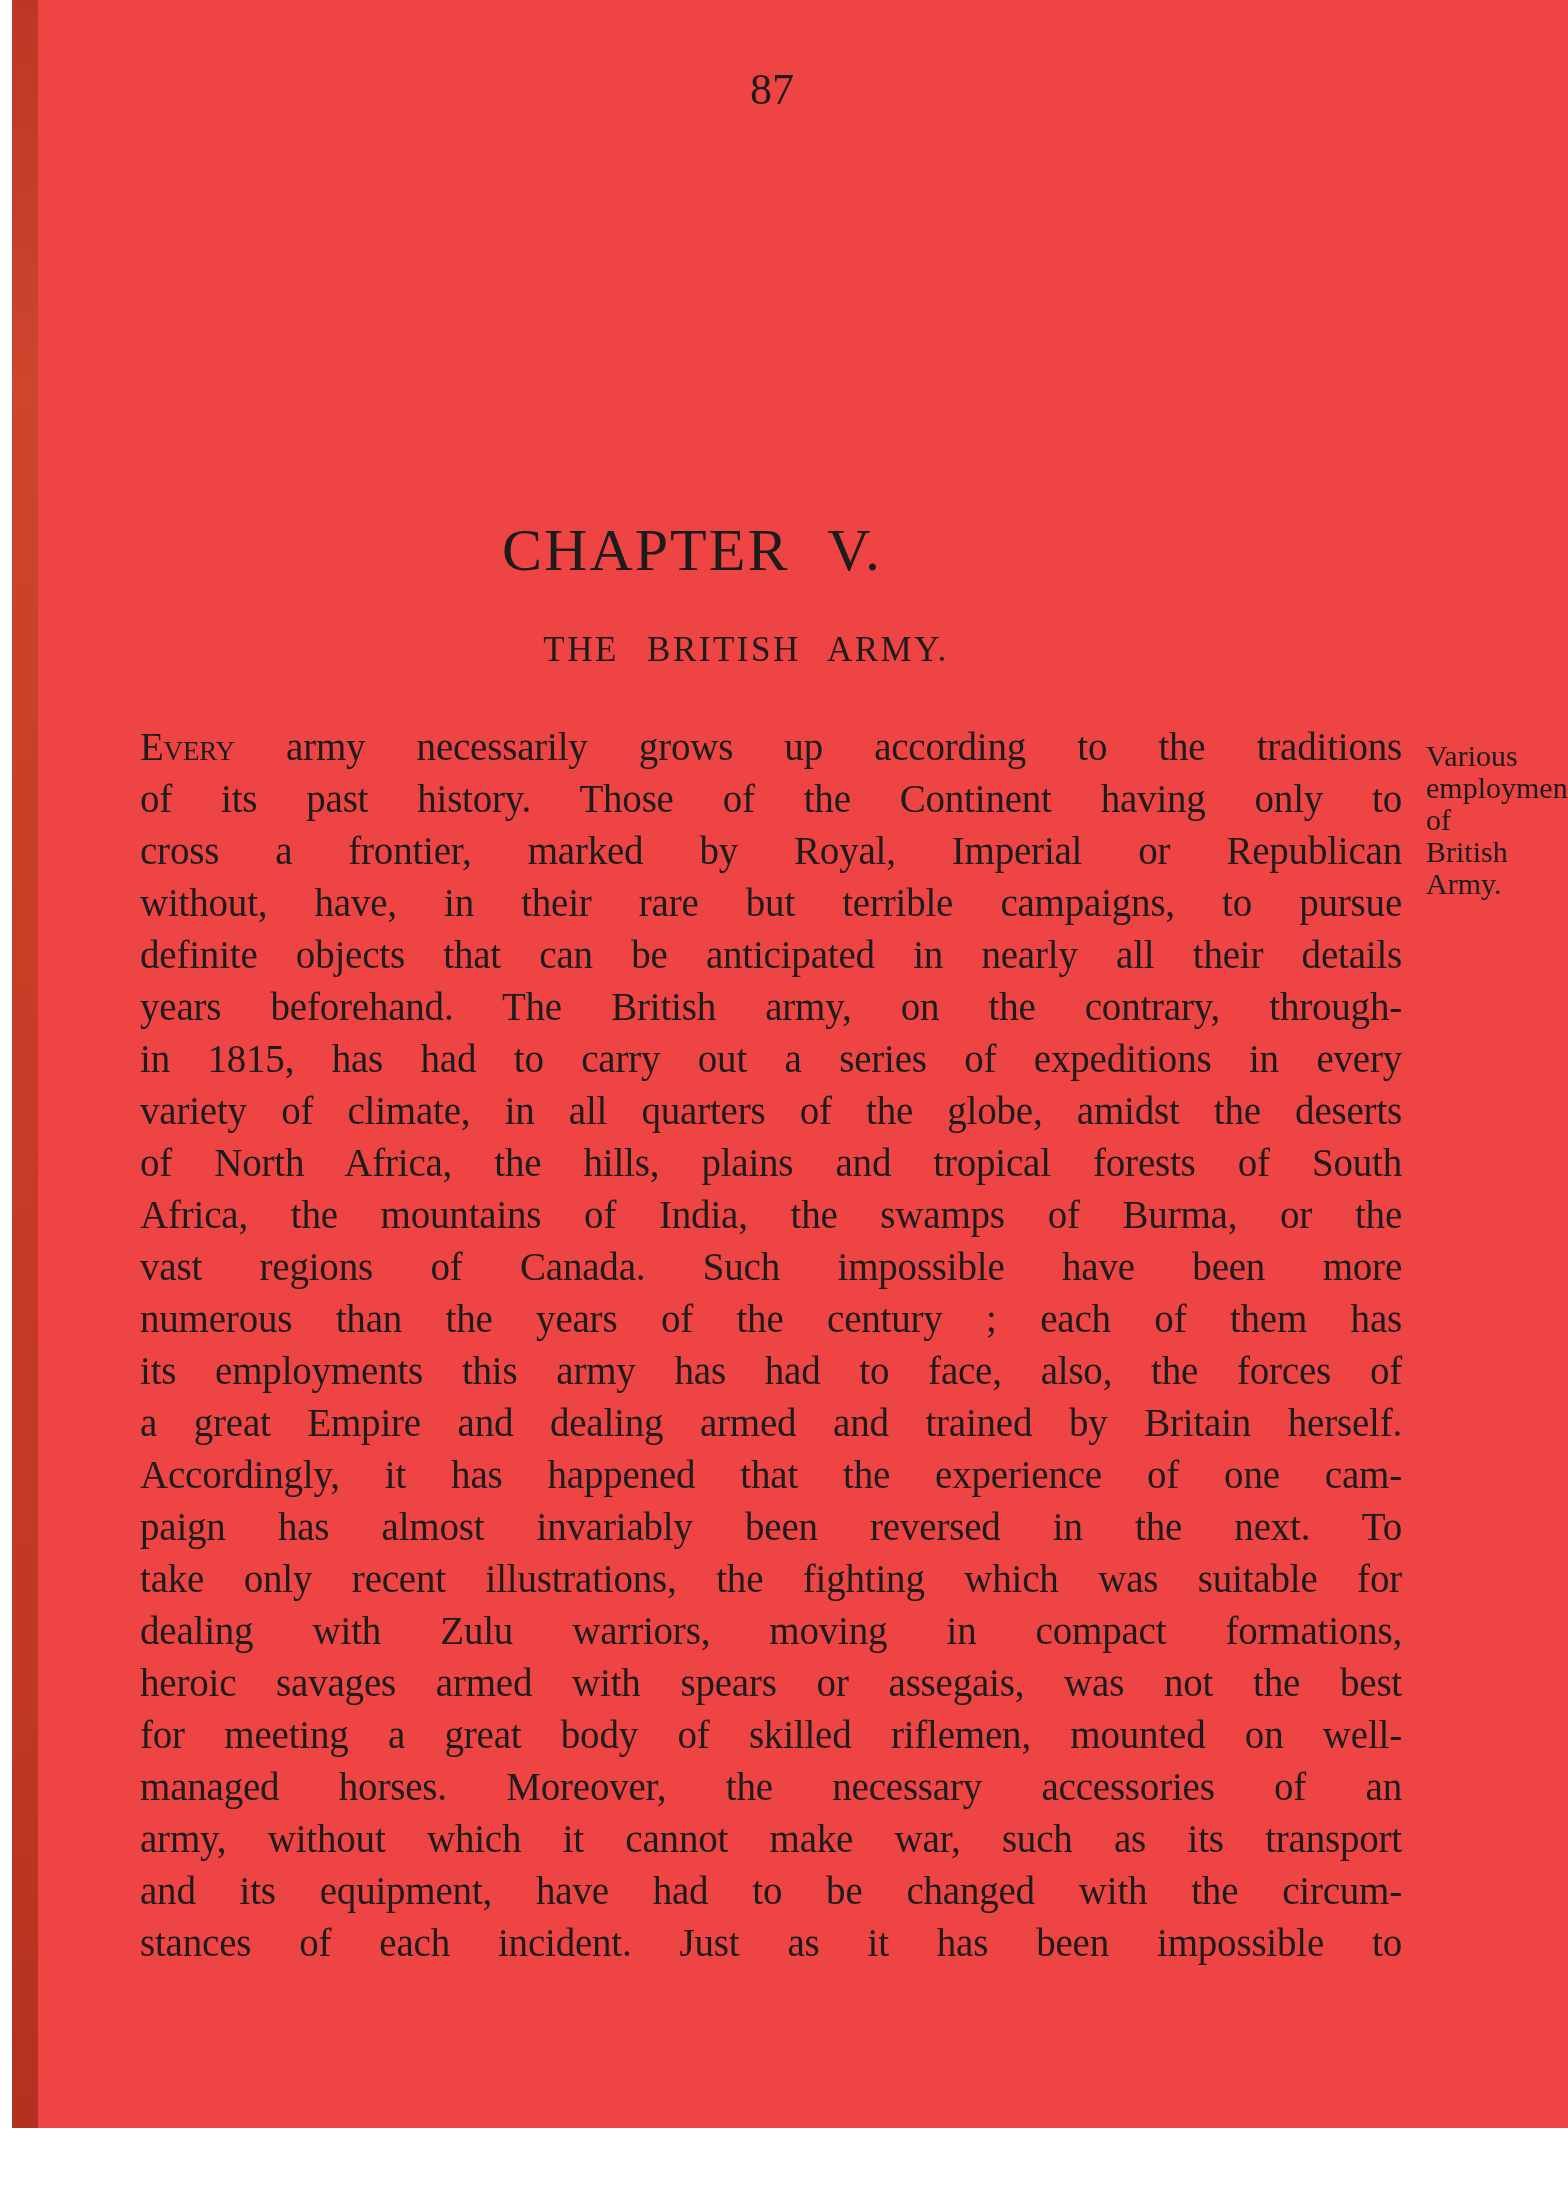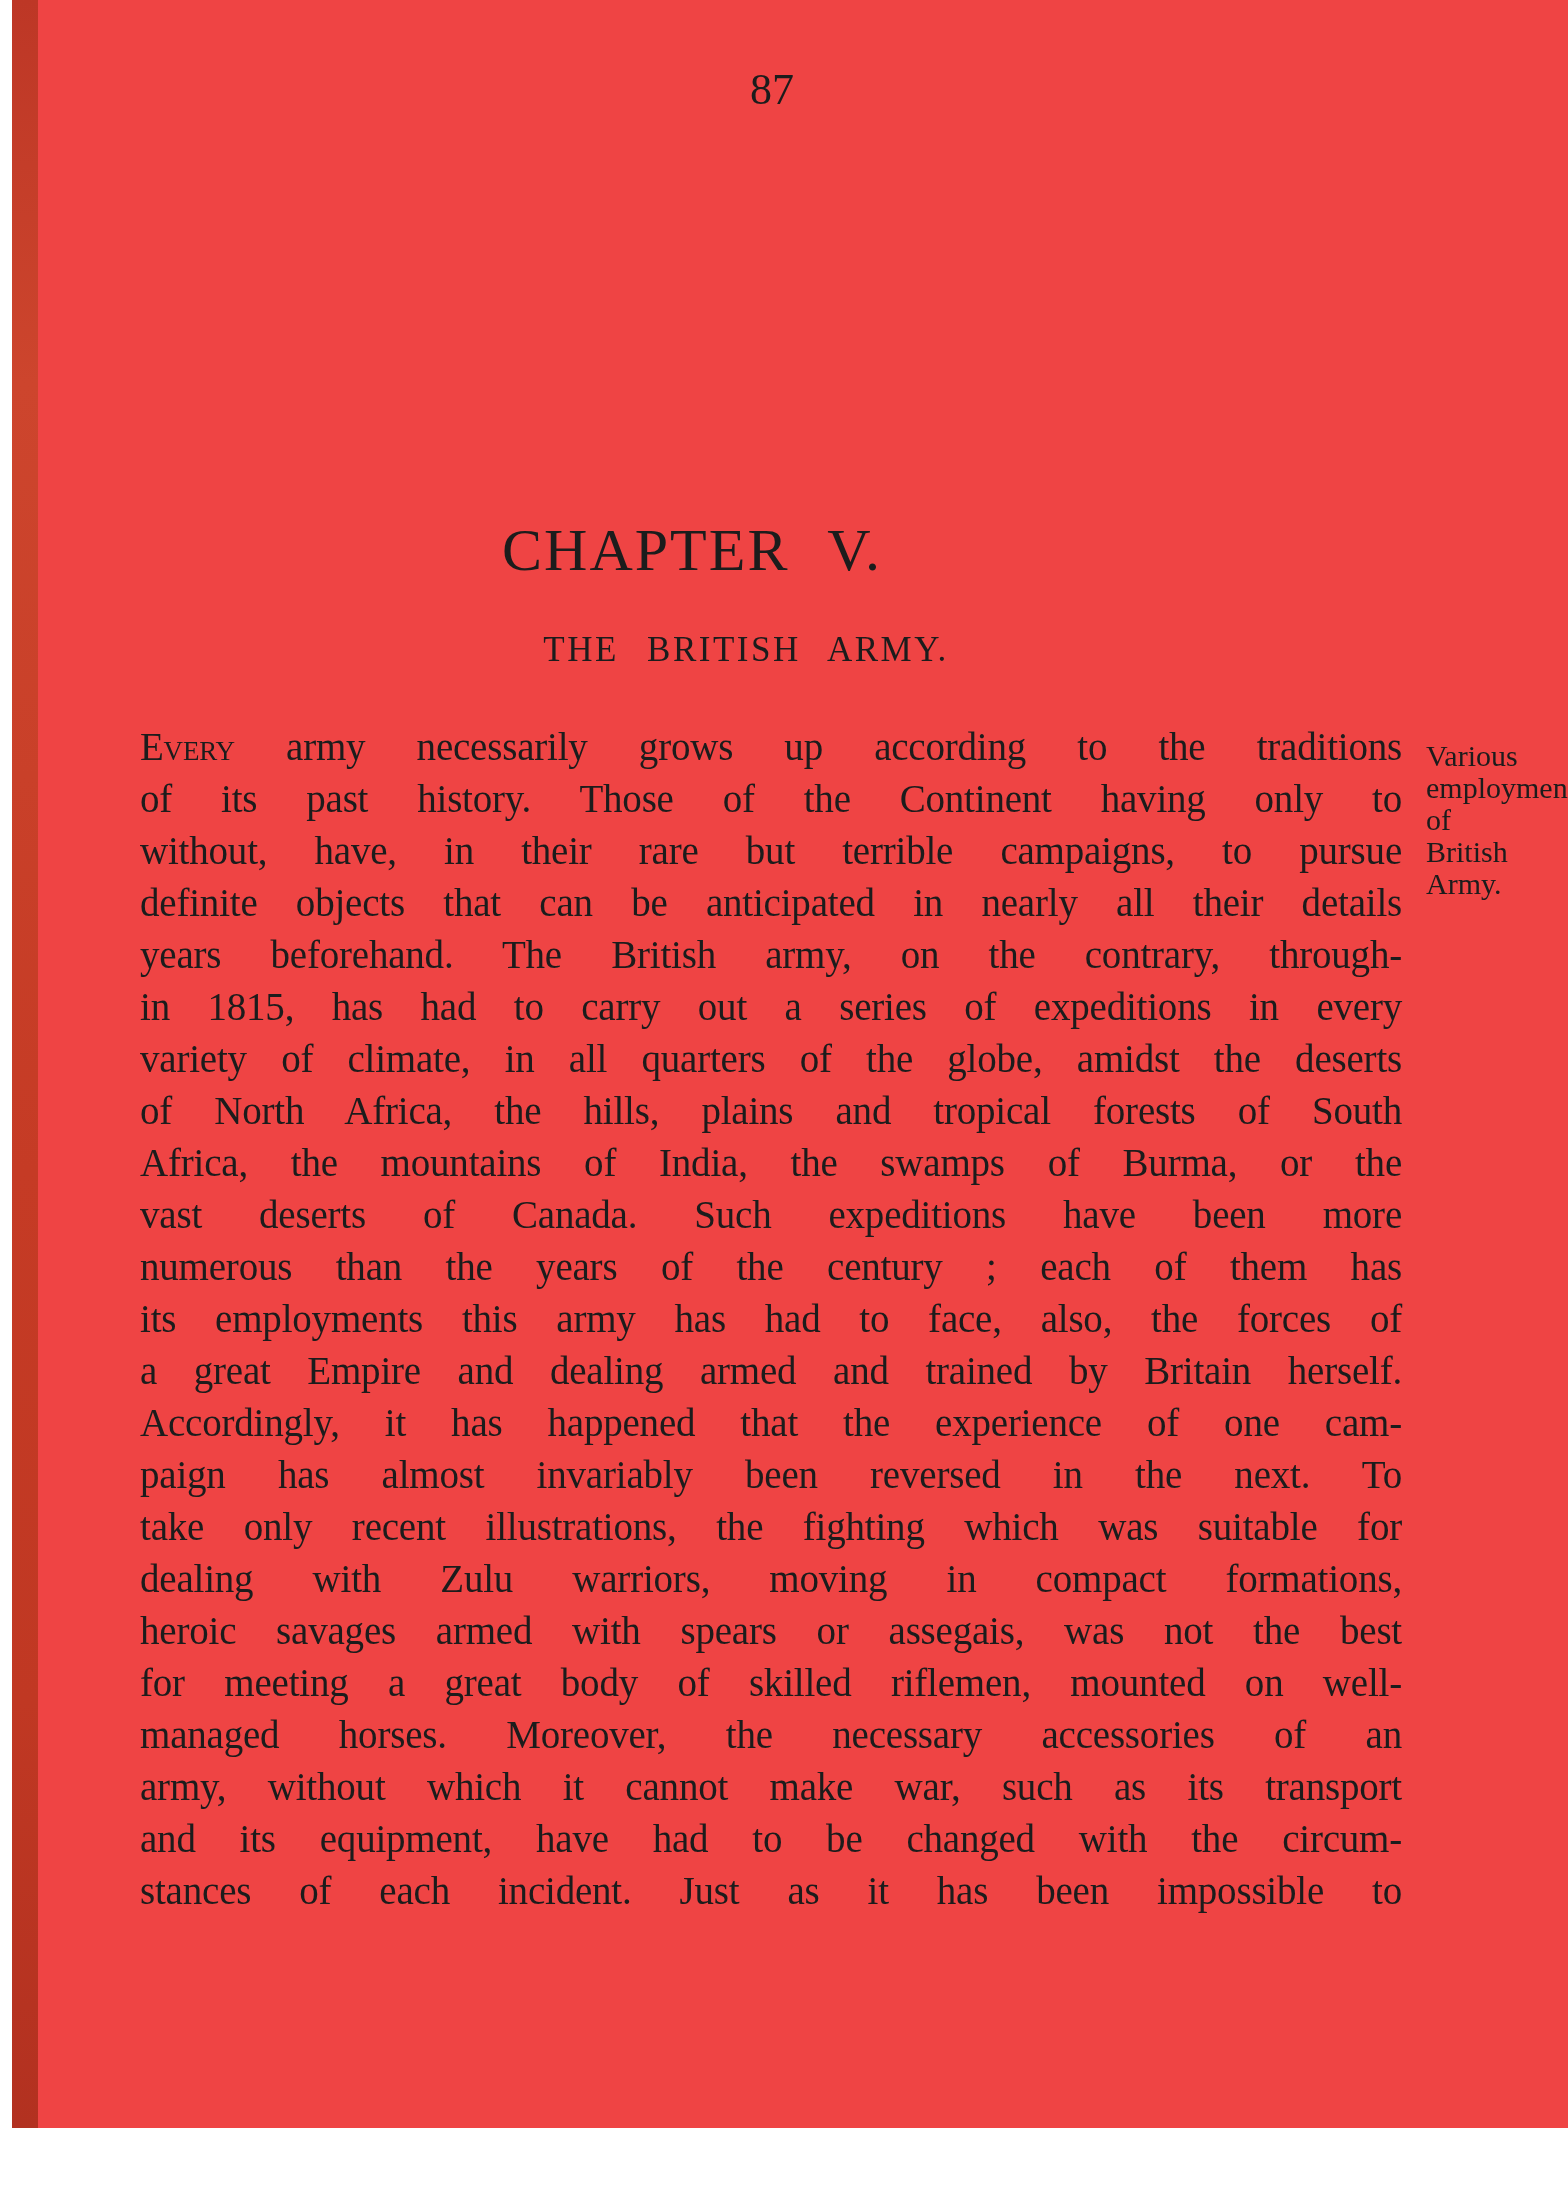--- a/index.html
+++ b/index.html
@@ -84,28 +84,29 @@
   <div class="page-number">87</div>
 
   <h1 class="chapter">CHAPTER V.</h1>
 
   <h2 class="subheading">THE BRITISH ARMY.</h2>
 
   <div class="body-block">
     <div class="bline"><span class="sc">Every</span> <span>army necessarily grows up according to the traditions</span></div>
 
   <div class="bline">of its past history. Those of the Continent having only to</div>
+      <div class="bline">cross a frontier, marked by Royal, Imperial or Republican</div>
       <div class="bline">without, have, in their rare but terrible campaigns, to pursue</div>
       <div class="bline">definite objects that can be anticipated in nearly all their details</div>
       <div class="bline">years beforehand. The British army, on the contrary, through-</div>
       <div class="bline">in 1815, has had to carry out a series of expeditions in every</div>
       <div class="bline">variety of climate, in all quarters of the globe, amidst the deserts</div>
       <div class="bline">of North Africa, the hills, plains and tropical forests of South</div>
       <div class="bline">Africa, the mountains of India, the swamps of Burma, or the</div>
-      <div class="bline">vast deserts of Canada. Such expeditions have been more</div>
+      <div class="bline">vast regions of Canada. Such impossible have been more</div>
       <div class="bline">numerous than the years of the century ; each of them has</div>
       <div class="bline">its employments this army has had to face, also, the forces of</div>
       <div class="bline">a great Empire and dealing armed and trained by Britain herself.</div>
       <div class="bline">Accordingly, it has happened that the experience of one cam-</div>
       <div class="bline">paign has almost invariably been reversed in the next. To</div>
       <div class="bline">take only recent illustrations, the fighting which was suitable for</div>
       <div class="bline">dealing with Zulu warriors, moving in compact formations,</div>
       <div class="bline">heroic savages armed with spears or assegais, was not the best</div>
       <div class="bline">for meeting a great body of skilled riflemen, mounted on well-</div>
       <div class="bline">managed horses. Moreover, the necessary accessories of an</div>

